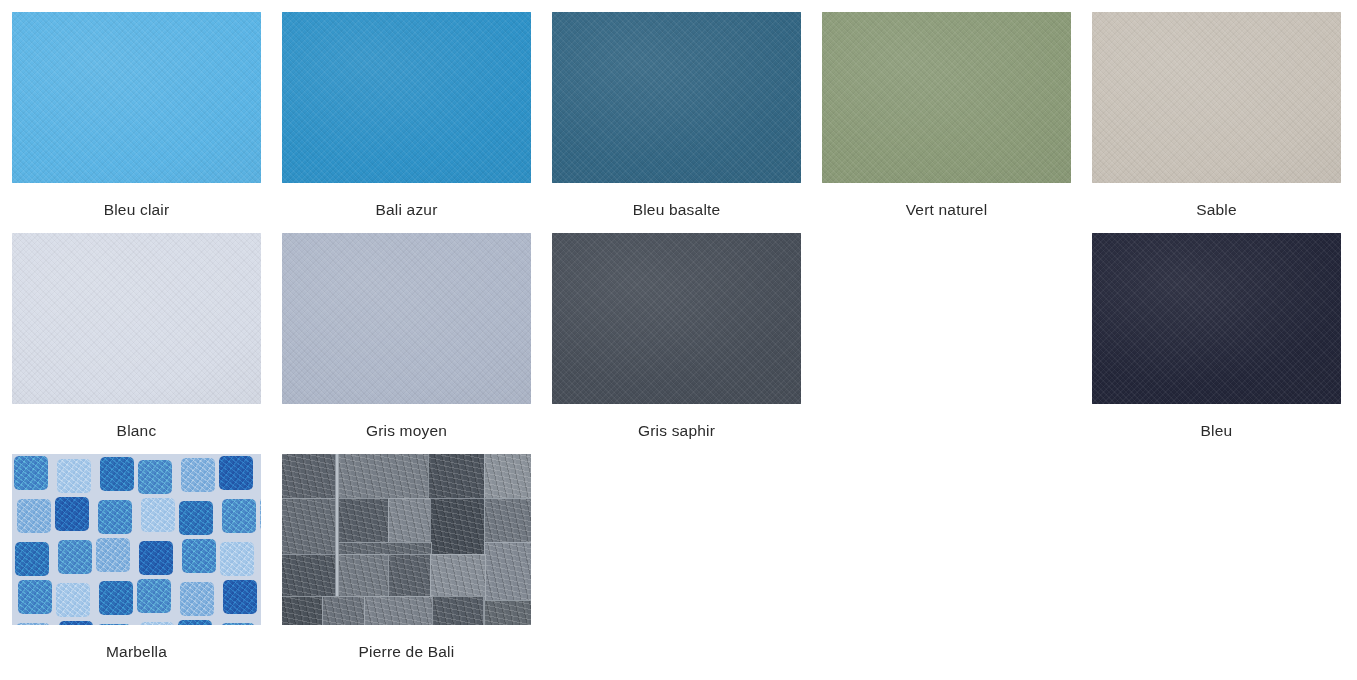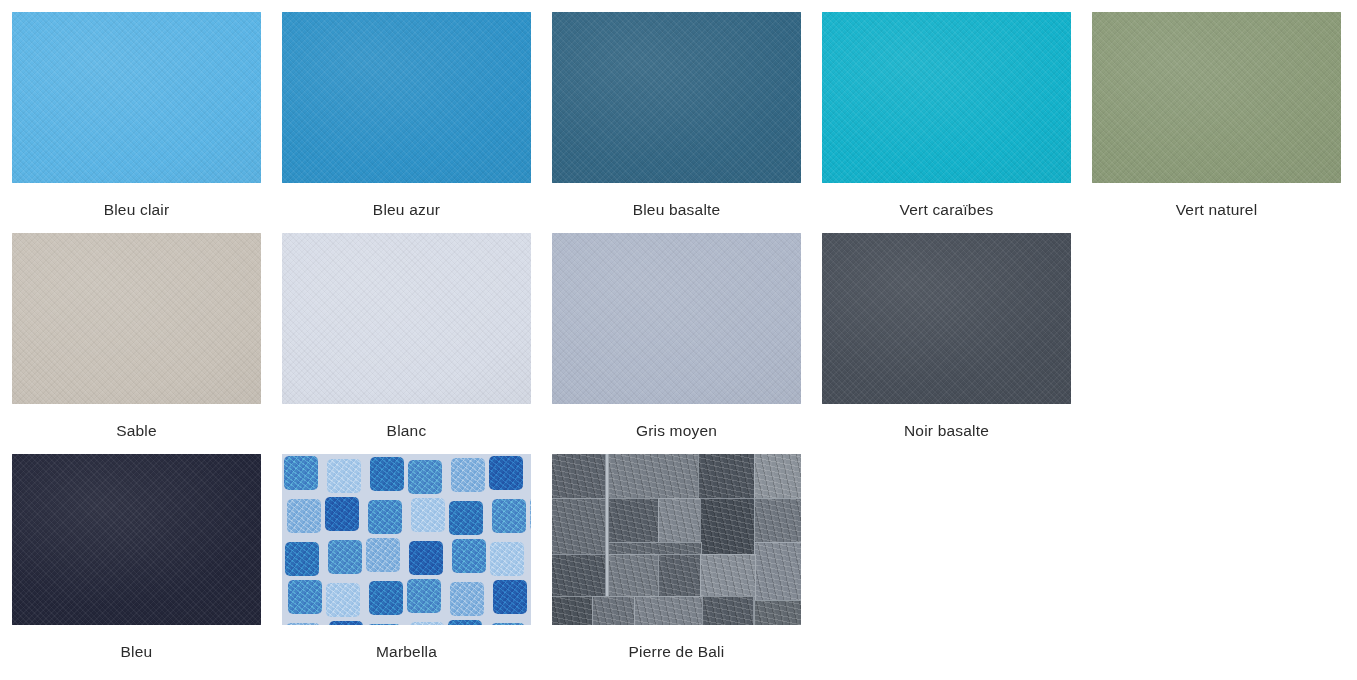--- a/index.html
+++ b/index.html
@@ -129,49 +129,45 @@
 </head>
 <body>
 
 <div id="swatch-grid">
     <div class="swatch-cell">
       <div class="swatch-chip textured" style="background-color: rgb(91, 181, 230);"></div>
       <div class="swatch-label">Bleu clair</div>
     </div>
     <div class="swatch-cell">
       <div class="swatch-chip textured" style="background-color: rgb(46, 146, 200);"></div>
-      <div class="swatch-label">Bleu azur</div>
+      <div class="swatch-label">Bali azur</div>
     </div>
     <div class="swatch-cell">
       <div class="swatch-chip textured" style="background-color: rgb(51, 102, 131);"></div>
       <div class="swatch-label">Bleu basalte</div>
     </div>
     <div class="swatch-cell">
-      <div class="swatch-chip textured" style="background-color: rgb(19, 178, 203);"></div>
-      <div class="swatch-label">Vert caraïbes</div>
-    </div>
-    <div class="swatch-cell">
       <div class="swatch-chip textured" style="background-color: rgb(139, 155, 120);"></div>
       <div class="swatch-label">Vert naturel</div>
     </div>
     <div class="swatch-cell">
       <div class="swatch-chip textured" style="background-color: rgb(201, 194, 184);"></div>
       <div class="swatch-label">Sable</div>
     </div>
     <div class="swatch-cell">
       <div class="swatch-chip textured" style="background-color: rgb(216, 221, 232);"></div>
       <div class="swatch-label">Blanc</div>
     </div>
     <div class="swatch-cell">
       <div class="swatch-chip textured" style="background-color: rgb(175, 184, 202);"></div>
       <div class="swatch-label">Gris moyen</div>
     </div>
     <div class="swatch-cell">
       <div class="swatch-chip textured" style="background-color: rgb(71, 78, 88);"></div>
-      <div class="swatch-label">Noir basalte</div>
+      <div class="swatch-label">Gris saphir</div>
     </div>
     <div class="swatch-cell is-empty">
       <div class="swatch-chip"></div>
       <div class="swatch-label"></div>
     </div>
     <div class="swatch-cell">
       <div class="swatch-chip textured" style="background-color: rgb(35, 38, 57);"></div>
       <div class="swatch-label">Bleu</div>
     </div>
     <div class="swatch-cell">

